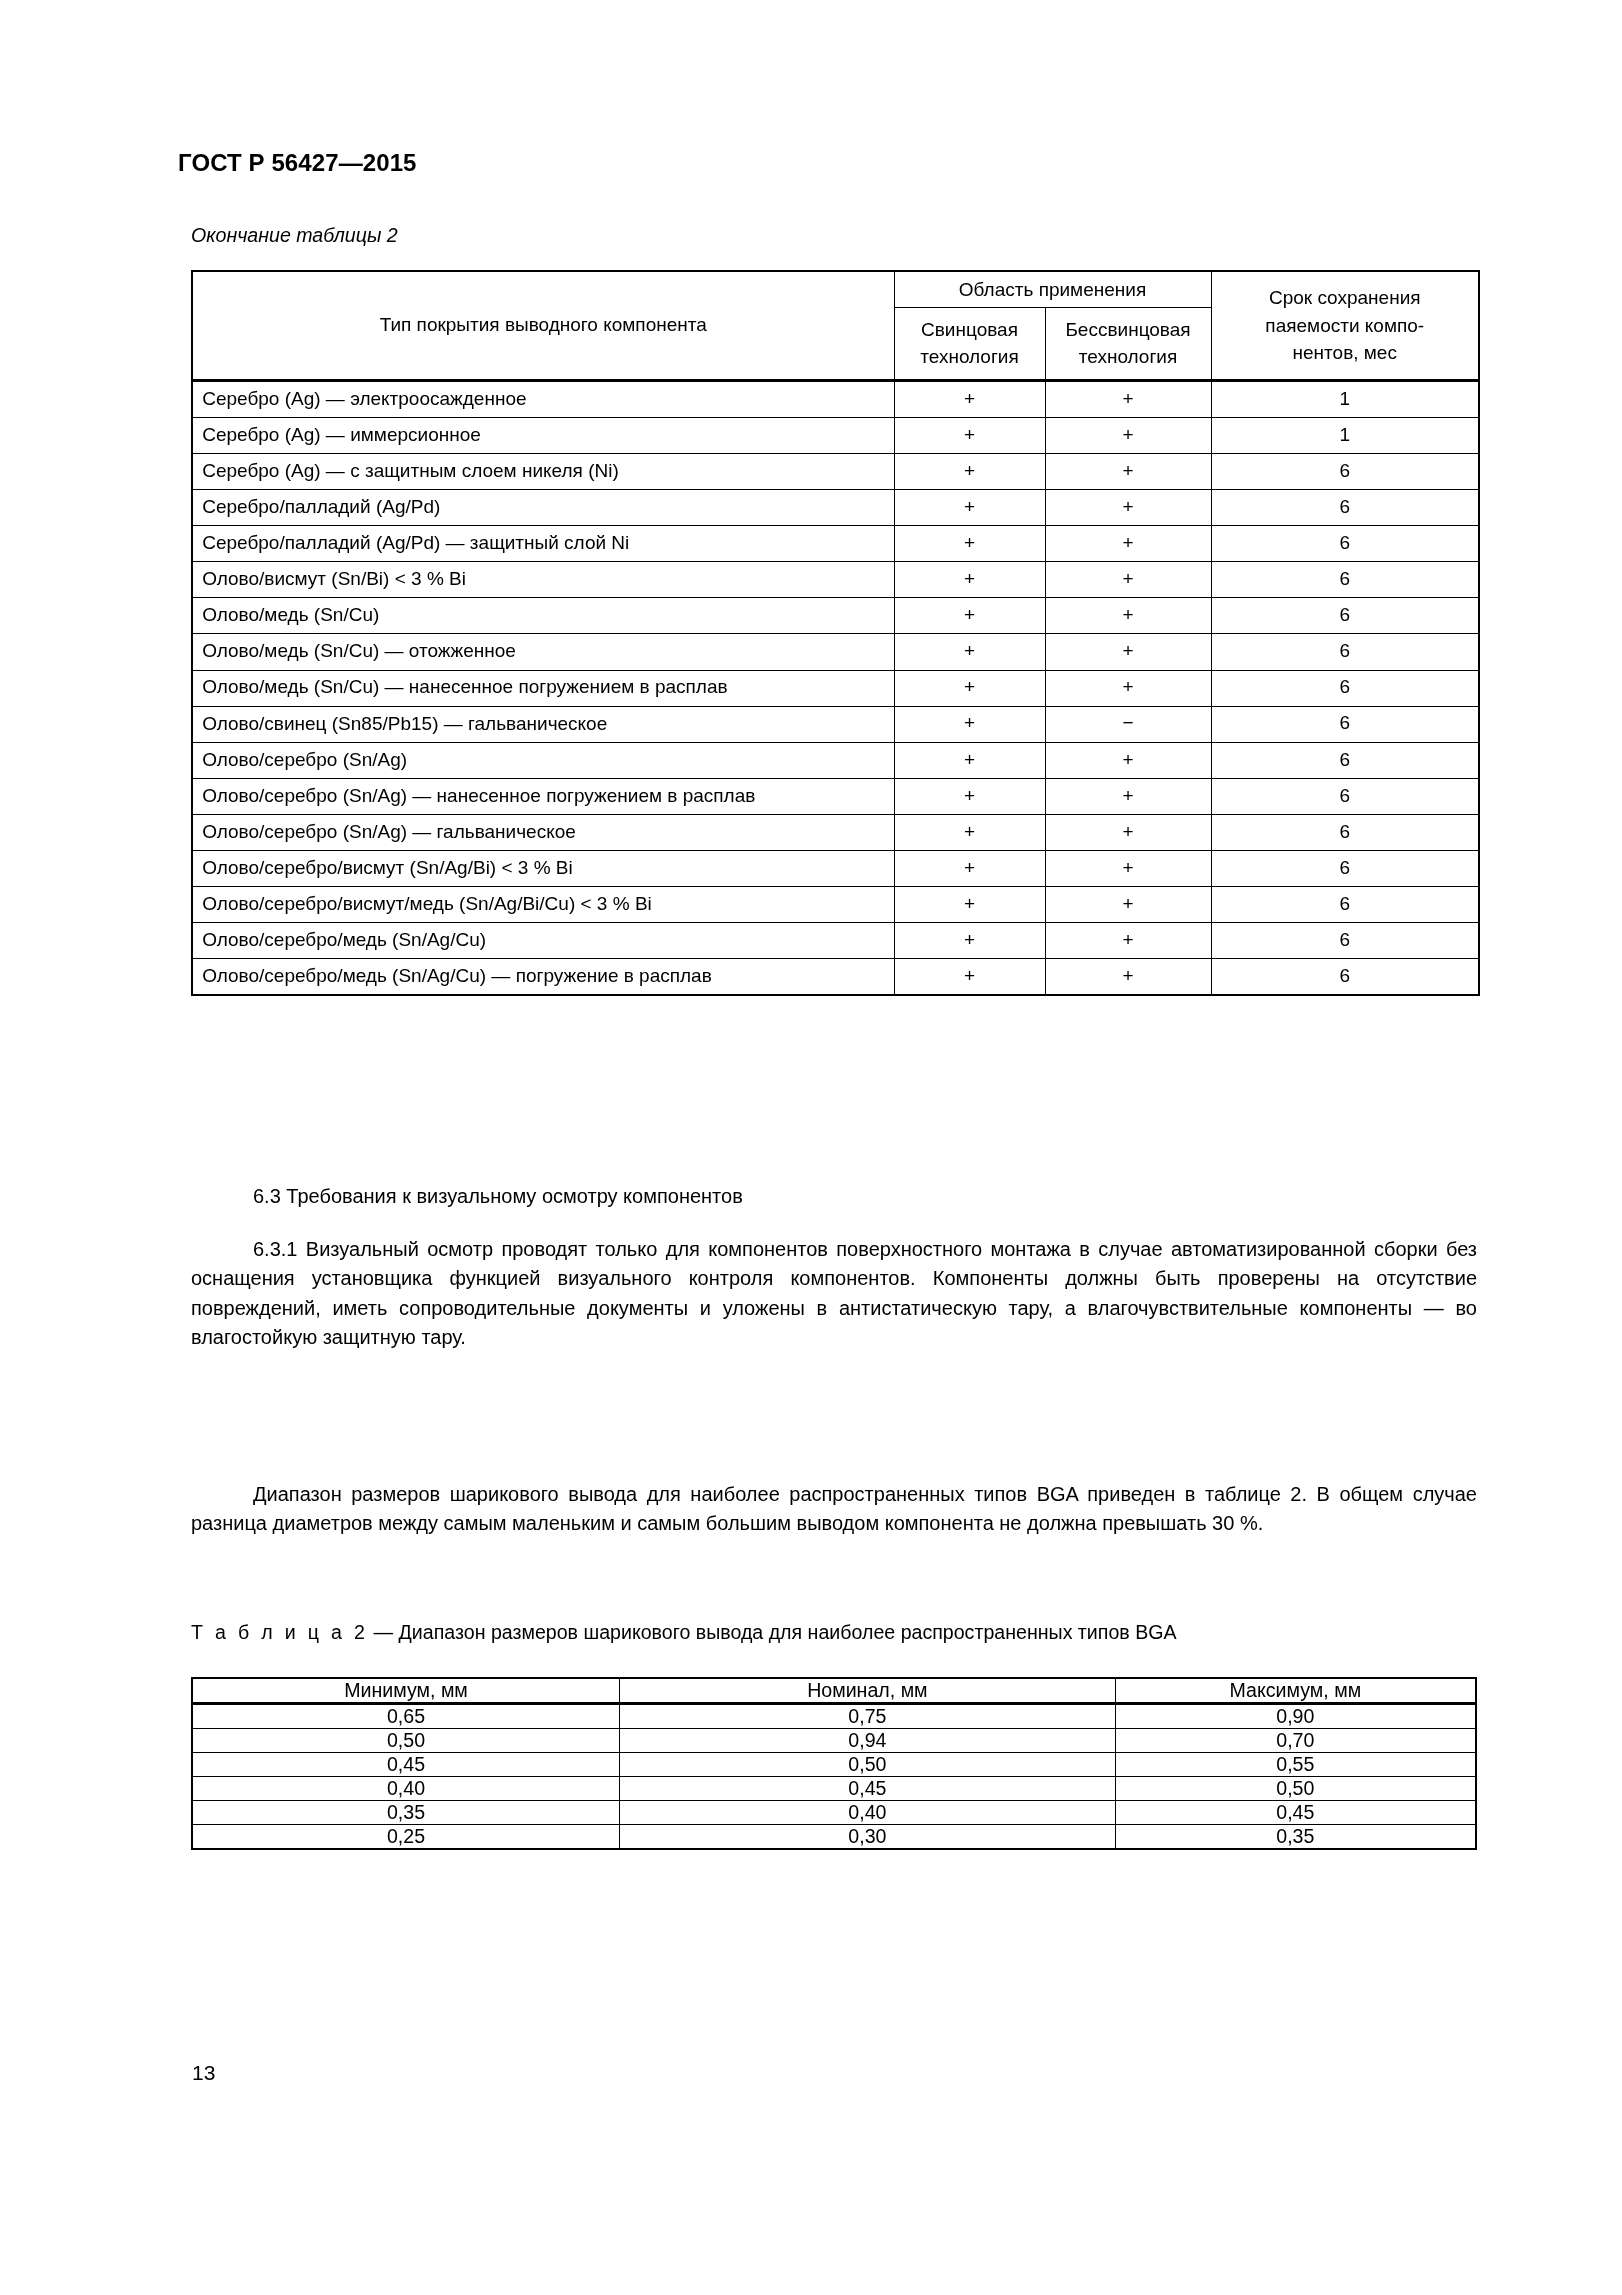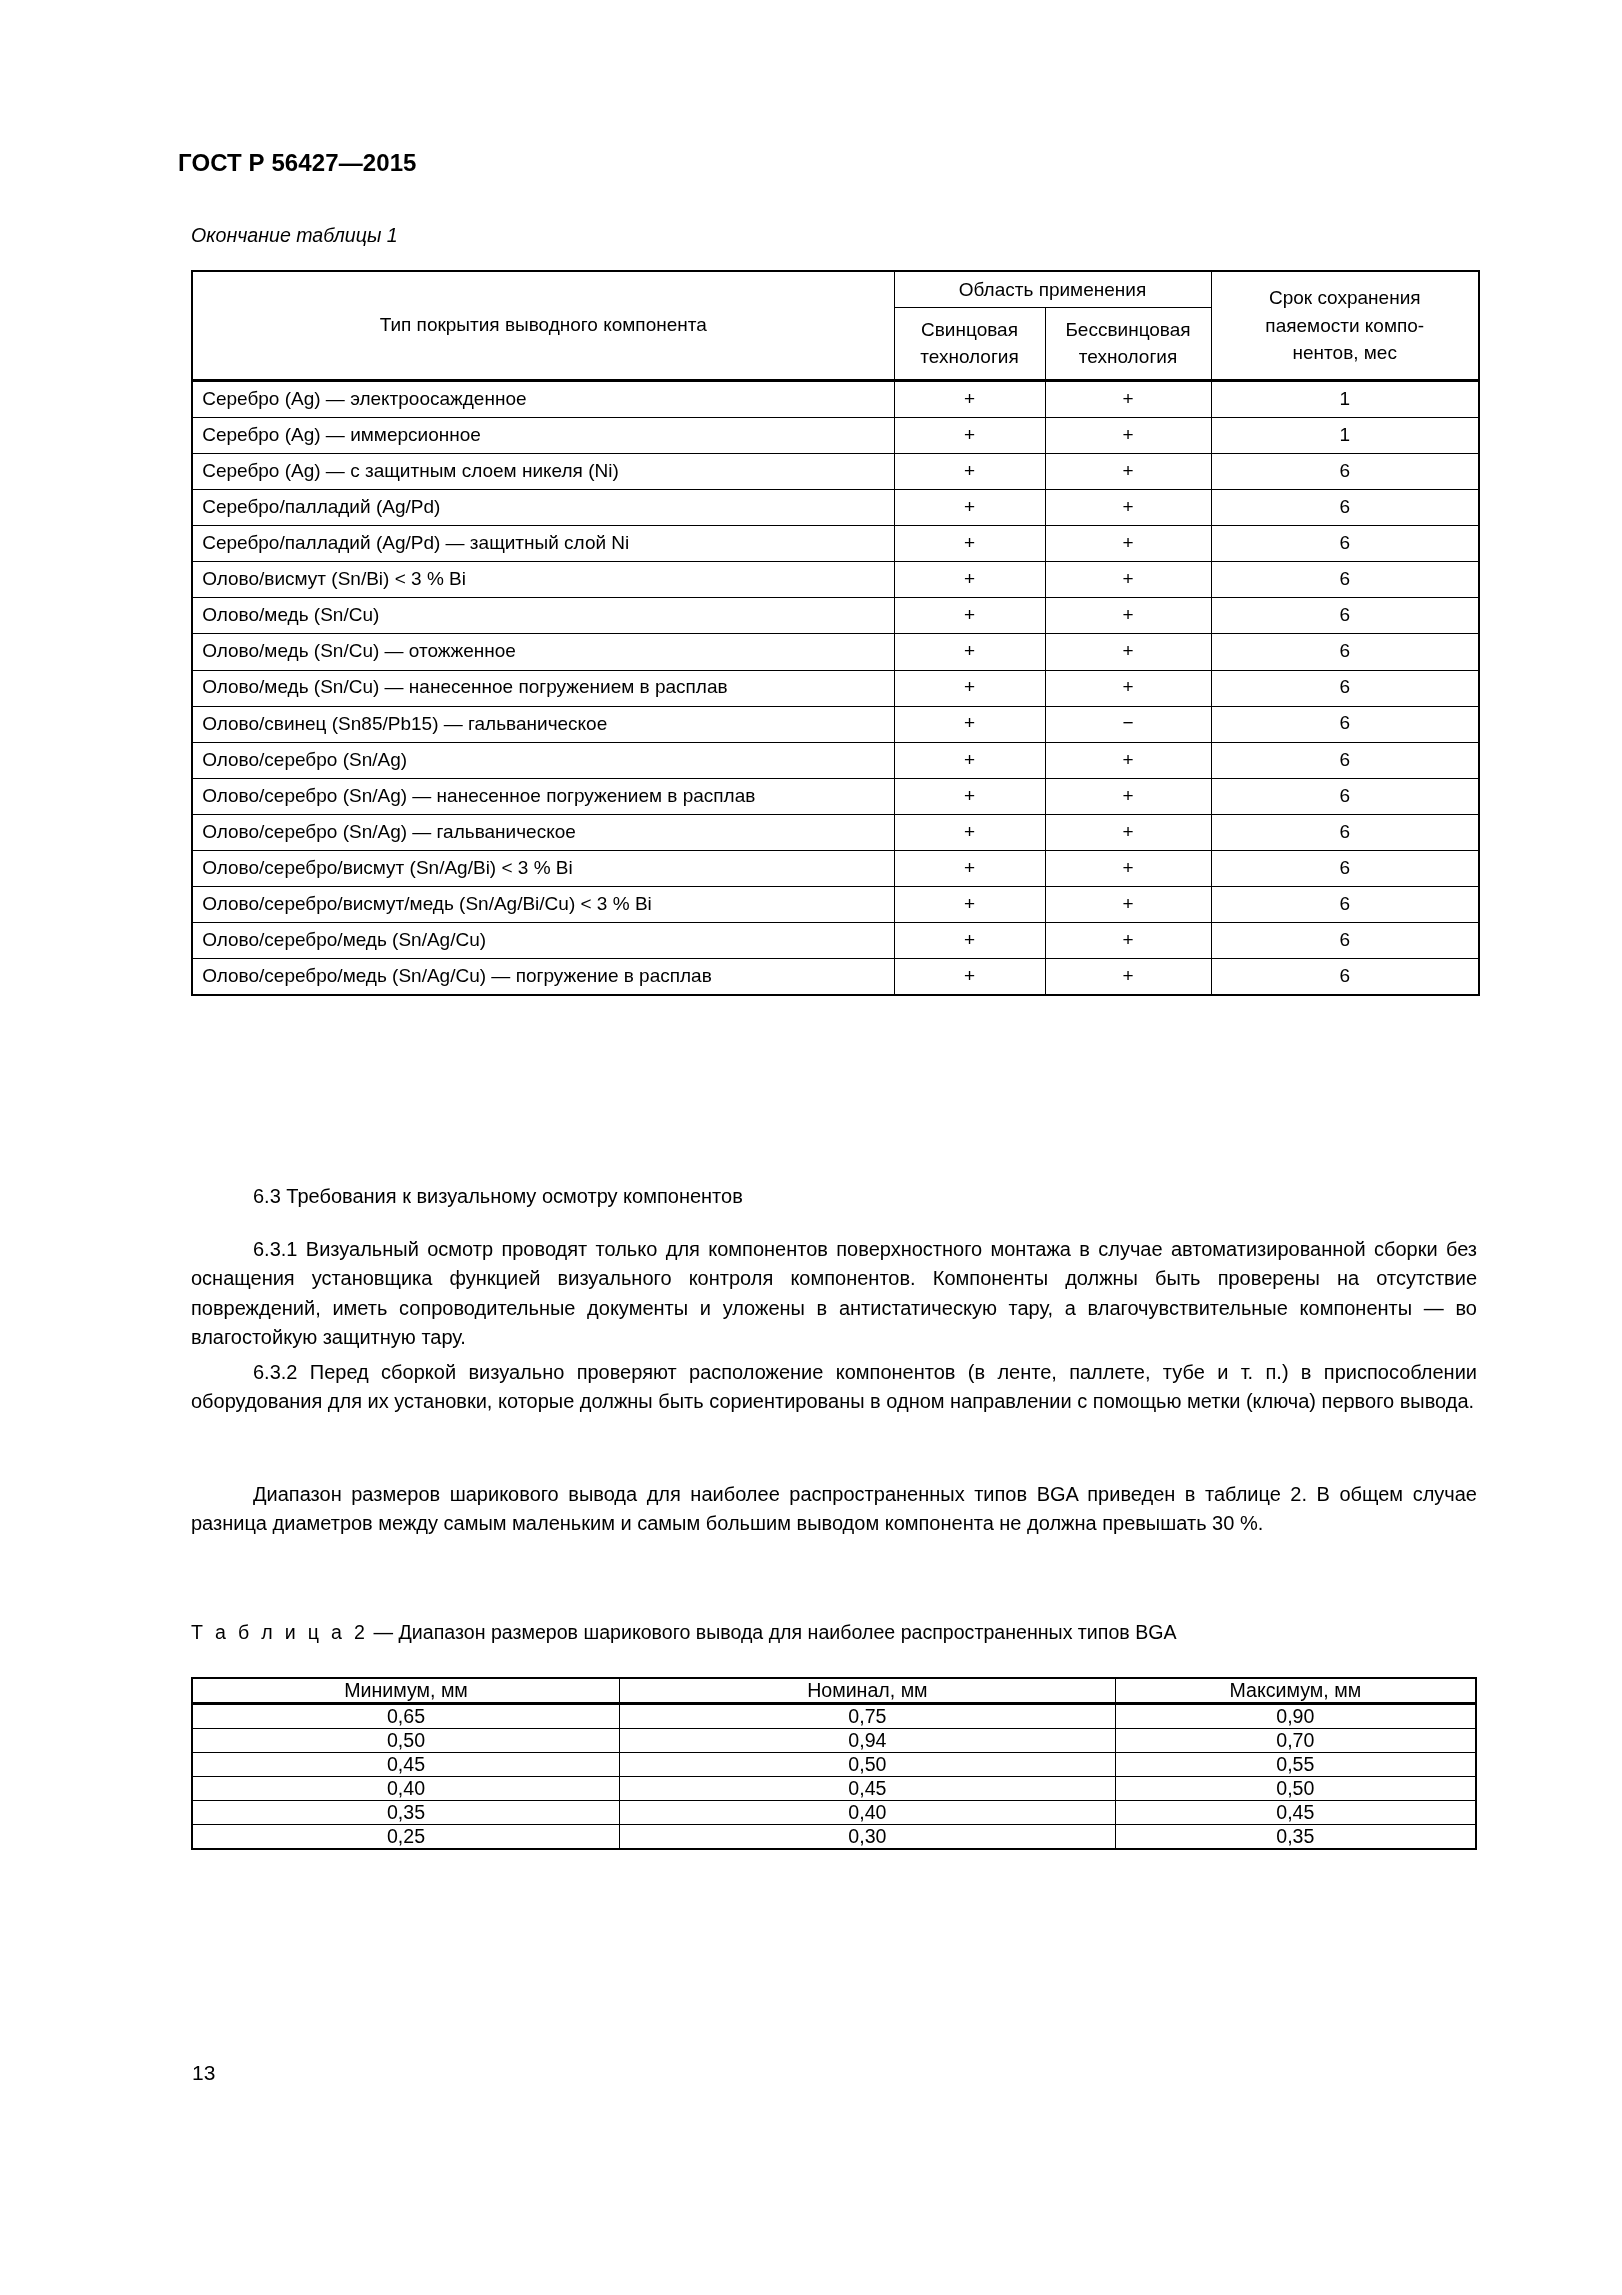--- a/index.html
+++ b/index.html
@@ -173,21 +173,21 @@
     font-size: 21px;
   }
 </style>
 </head>
 <body>
 
 <div class="page">
 
   <div class="running-head">ГОСТ Р 56427—2015</div>
 
-  <div class="table-continuation">Окончание таблицы 1</div>
+  <div class="table-continuation">Окончание таблицы 2</div>
 
   <div class="table1-wrap">
     <table class="gost t1">
       <colgroup>
         <col style="width:702px">
         <col style="width:151px">
         <col style="width:166px">
         <col style="width:268px">
       </colgroup>
       <thead>
@@ -309,23 +309,20 @@
   </div>
 
   <div class="prose" style="top:1182px;">
     <div class="h3">6.3 Требования к визуальному осмотру компонентов</div>
   </div>
 
   <div class="prose" style="top:1235px;">
     <p class="body">6.3.1 Визуальный осмотр проводят только для компонентов поверхностного монтажа в случае автоматизированной сборки без оснащения установщика функцией визуального контроля компонентов. Компоненты должны быть проверены на отсутствие повреждений, иметь сопроводительные документы и уложены в антистатическую тару, а влагочувствительные компоненты — во влагостойкую защитную тару.</p>
   </div>
 
-  <div class="prose" style="top:1358px;">
-    <p class="body">6.3.2 Перед сборкой визуально проверяют расположение компонентов (в ленте, паллете, тубе и т. п.) в приспособлении оборудования для их установки, которые должны быть сориентированы в одном направлении с помощью метки (ключа) первого вывода.</p>
-  </div>
 
 
   <div class="prose" style="top:1480px;">
     <p class="body">Диапазон размеров шарикового вывода для наиболее распространенных типов BGA приведен в таблице 2. В общем случае разница диаметров между самым маленьким и самым большим выводом компонента не должна превышать 30 %.</p>
   </div>
 
   <div class="table2-caption" style="top:1621px;">
     <span class="spaced">Т а б л и ц а  2</span><span> — Диапазон размеров шарикового вывода для наиболее распространенных типов BGA</span>
   </div>
 

